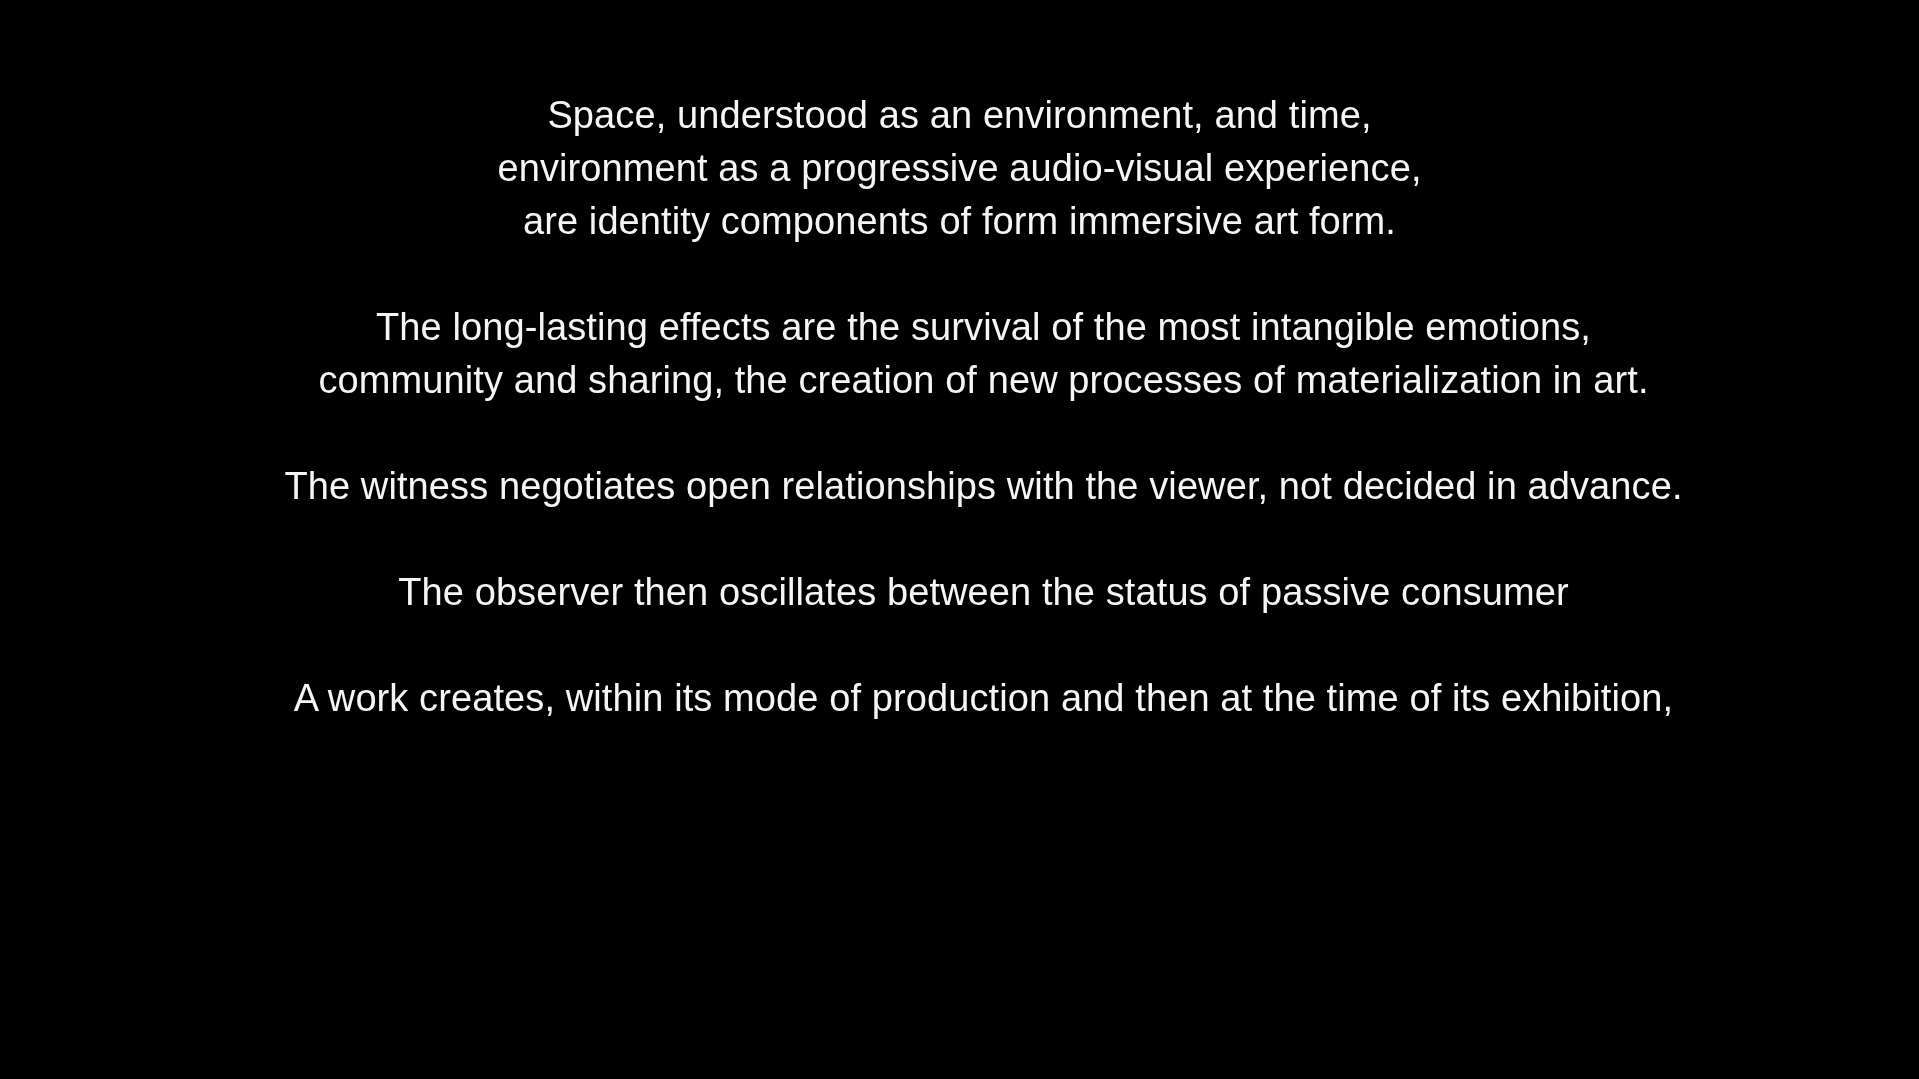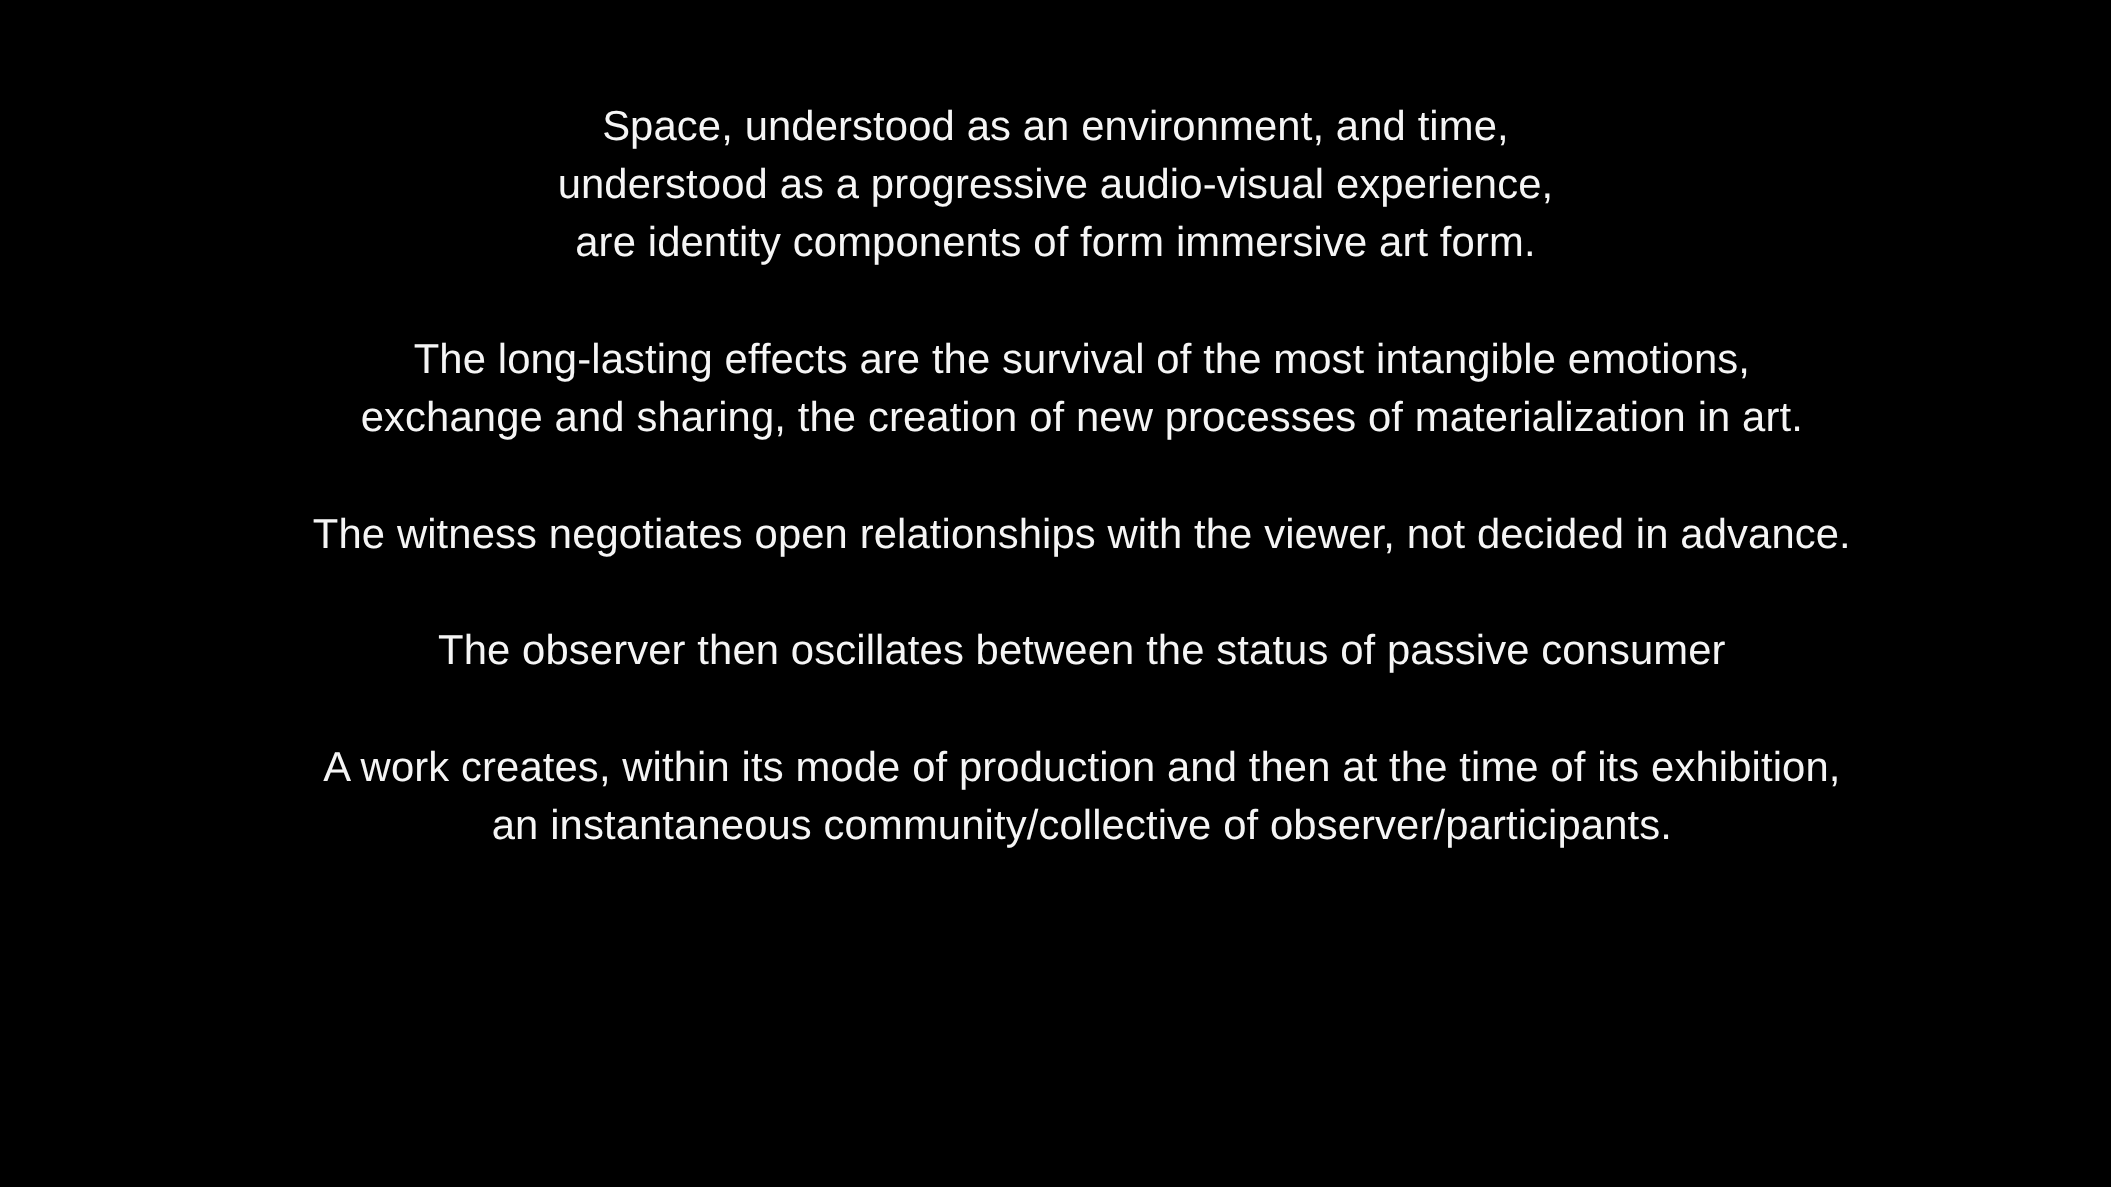--- a/index.html
+++ b/index.html
@@ -49,36 +49,35 @@
   }
 </style>
 </head>
 <body>
 
 <div class="slide">
   <div class="text-block">
 
     <div class="para">
       <span class="line">Space, understood as an environment, and time,</span>
-      <span class="line">understood as a progressive audio-visual experience,</span>
+      <span class="line">environment as a progressive audio-visual experience,</span>
       <span class="line">are identity components of form immersive art form.</span>
     </div>
 
     <div class="para">
       <span class="line">The long-lasting effects are the survival of the most intangible emotions,</span>
-      <span class="line">exchange and sharing, the creation of new processes of materialization in art.</span>
+      <span class="line">community and sharing, the creation of new processes of materialization in art.</span>
     </div>
 
     <div class="para">
       <span class="line">The witness negotiates open relationships with the viewer, not decided in advance.</span>
     </div>
 
     <div class="para">
       <span class="line">The observer then oscillates between the status of passive consumer</span>
     </div>
 
     <div class="para">
       <span class="line">A work creates, within its mode of production and then at the time of its exhibition,</span>
-      <span class="line">an instantaneous community/collective of observer/participants.</span>
     </div>
 
   </div>
 </div>
 
 </body></html>

